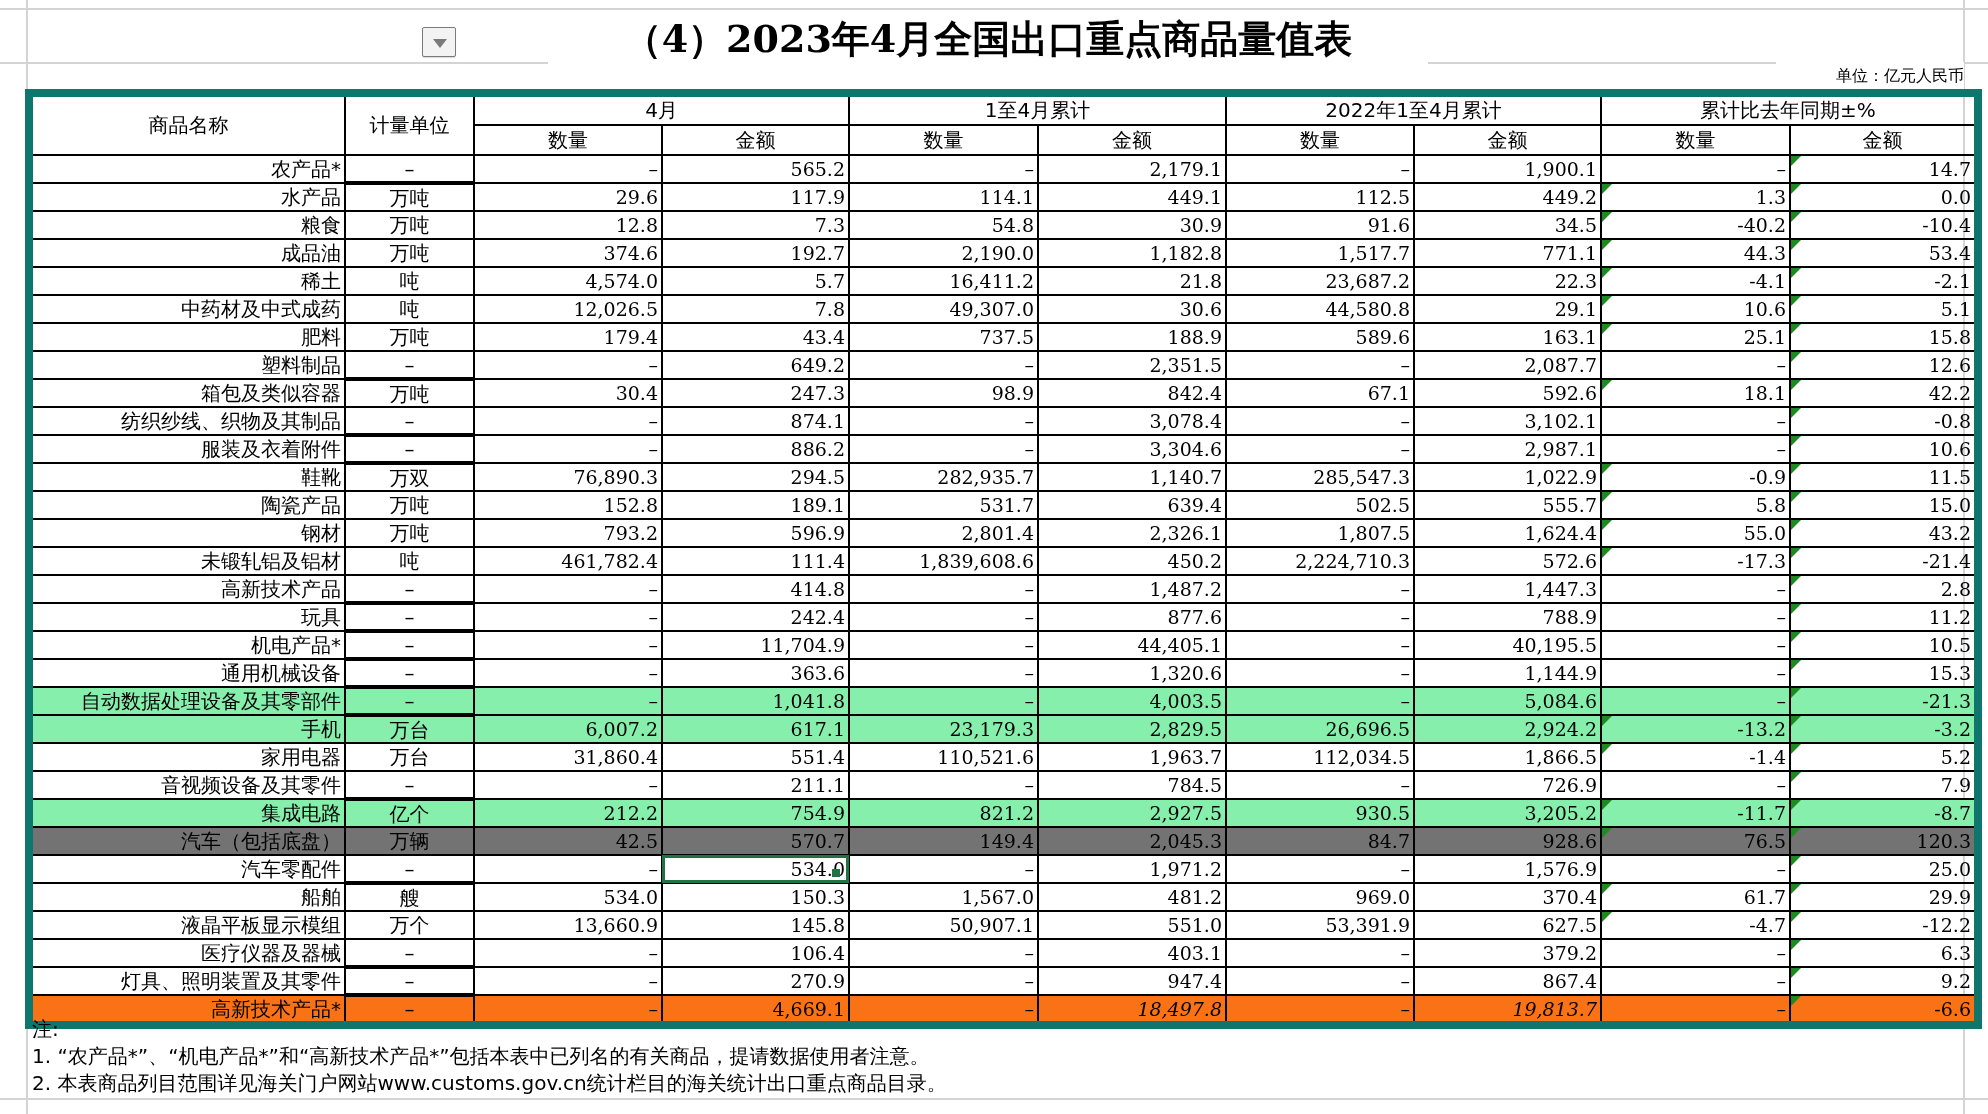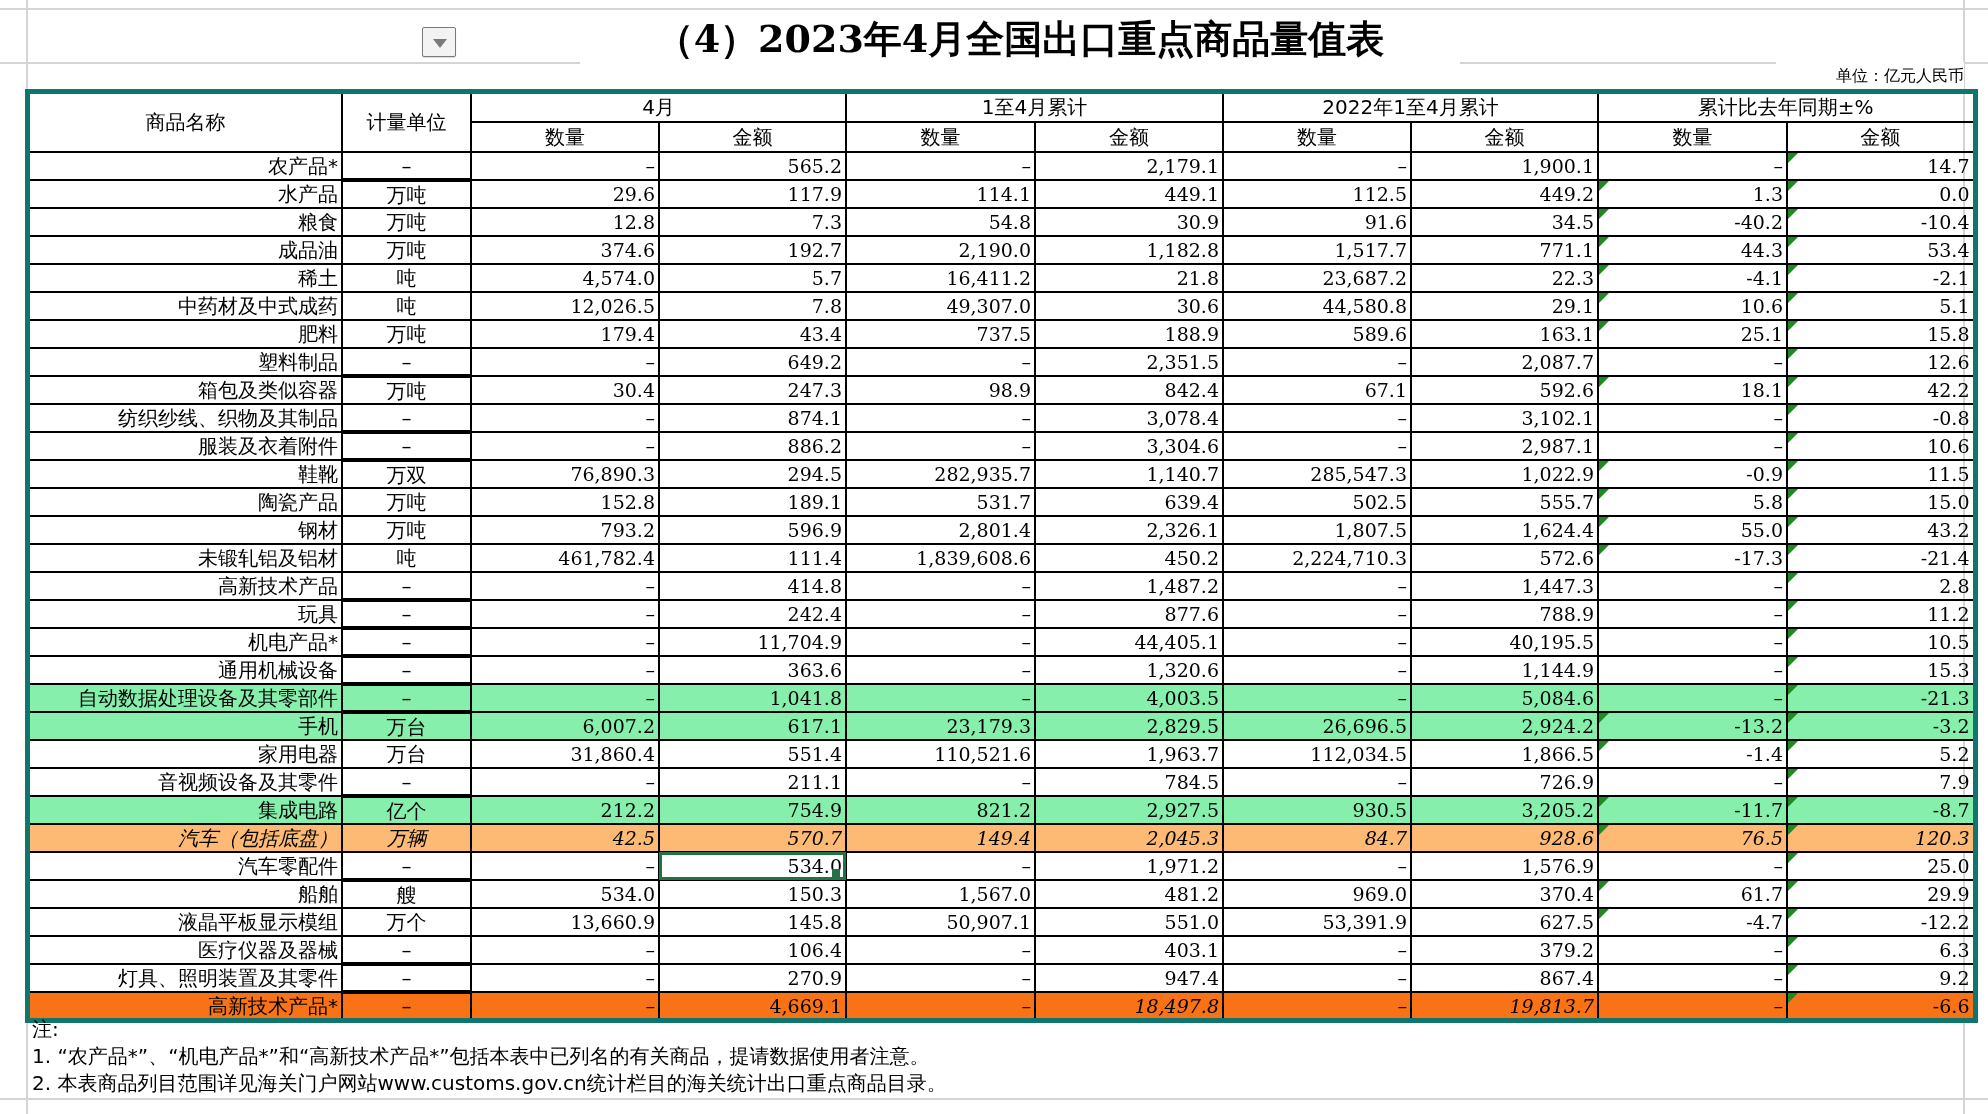--- a/index.html
+++ b/index.html
@@ -7,21 +7,21 @@
     width:1988px; height:1114px; position:relative; overflow:hidden;
     background:#ffffff;
     font-family:"DejaVu Sans", sans-serif;
     color:#000;
   }
   
   .grid-h { position:absolute; left:0; width:1988px; height:2px; background:#d4d4d4; }
   .grid-v { position:absolute; top:0; height:1114px; width:2px; background:#d4d4d4; }
 
   .title {
-    position:absolute; left:580px; top:10px; width:880px; height:58px;
+    position:absolute; left:548px; top:10px; width:880px; height:58px;
     text-align:center; font-family:"DejaVu Serif", serif; font-size:38px; font-weight:bold;
     line-height:58px; letter-spacing:0px; background:#fff;
   }
   .dropdown-btn {
     position:absolute; left:422px; top:27px; width:34px; height:30px;
     border:1px solid #7a7a7a; border-radius:2px; background:#f3f3f3;
     box-sizing:border-box; box-shadow:0 1px 1px rgba(0,0,0,0.15);
   }
   .dropdown-btn::after {
     content:""; position:absolute; left:10px; top:11px;
@@ -29,41 +29,41 @@
     border-top:9px solid #7a7a7a;
   }
   .unit-note {
     position:absolute; left:1776px; top:62px; width:188px; height:27px;
     font-size:16px; line-height:27px; text-align:right; background:#fff;
   }
 
   table.data {
     position:absolute; left:25px; top:89px;
     border-collapse:collapse; table-layout:fixed;
-    border:5px solid #0f766e;
+    border:8px solid #0f766e;
     font-size:20px;
   }
   table.data td, table.data th {
     border:2px solid #000; padding:0 3px; height:24px; line-height:24px;
     white-space:nowrap; overflow:hidden; position:relative;
     box-sizing:border-box;
   }
   table.data th { font-weight:normal; text-align:center; font-size:20px; }
   table.data tr.h1 th { height:29px; line-height:27px; }
   table.data tr.h2 th { height:28px; line-height:28px;text-align:center; }
   table.data tbody td { height:28px; }
   td.name { text-align:right; }
   td.name.indent { padding-left:48px; }
   td.name.indent2 { padding-left:90px; }
   td.unit { text-align:center; }
   td.unit.dash { border-bottom:4px solid #000; }
   td.num { text-align:right; font-family:"DejaVu Serif", serif; font-size:19px; padding-right:8px; }
   td.num.italic { font-style:italic; }
   tr.yellow td { background:#86efac; }
-  tr.teal td { background:#fdba74;font-style:italic; }
+  tr.teal td { background:#737373; }
   tr.orange td { background:#f97316;margin-top:7px; }
   .tri {
     position:absolute; left:0; top:0; width:0; height:0;
     border-top:10px solid #1f8a1f; border-right:10px solid transparent;
   }
   td.selected { outline:3px solid #217346; outline-offset:-3px; }
   .sel-handle {
     position:absolute; width:8px; height:8px; background:#217346;
     left:832px; top:869px;
   }

